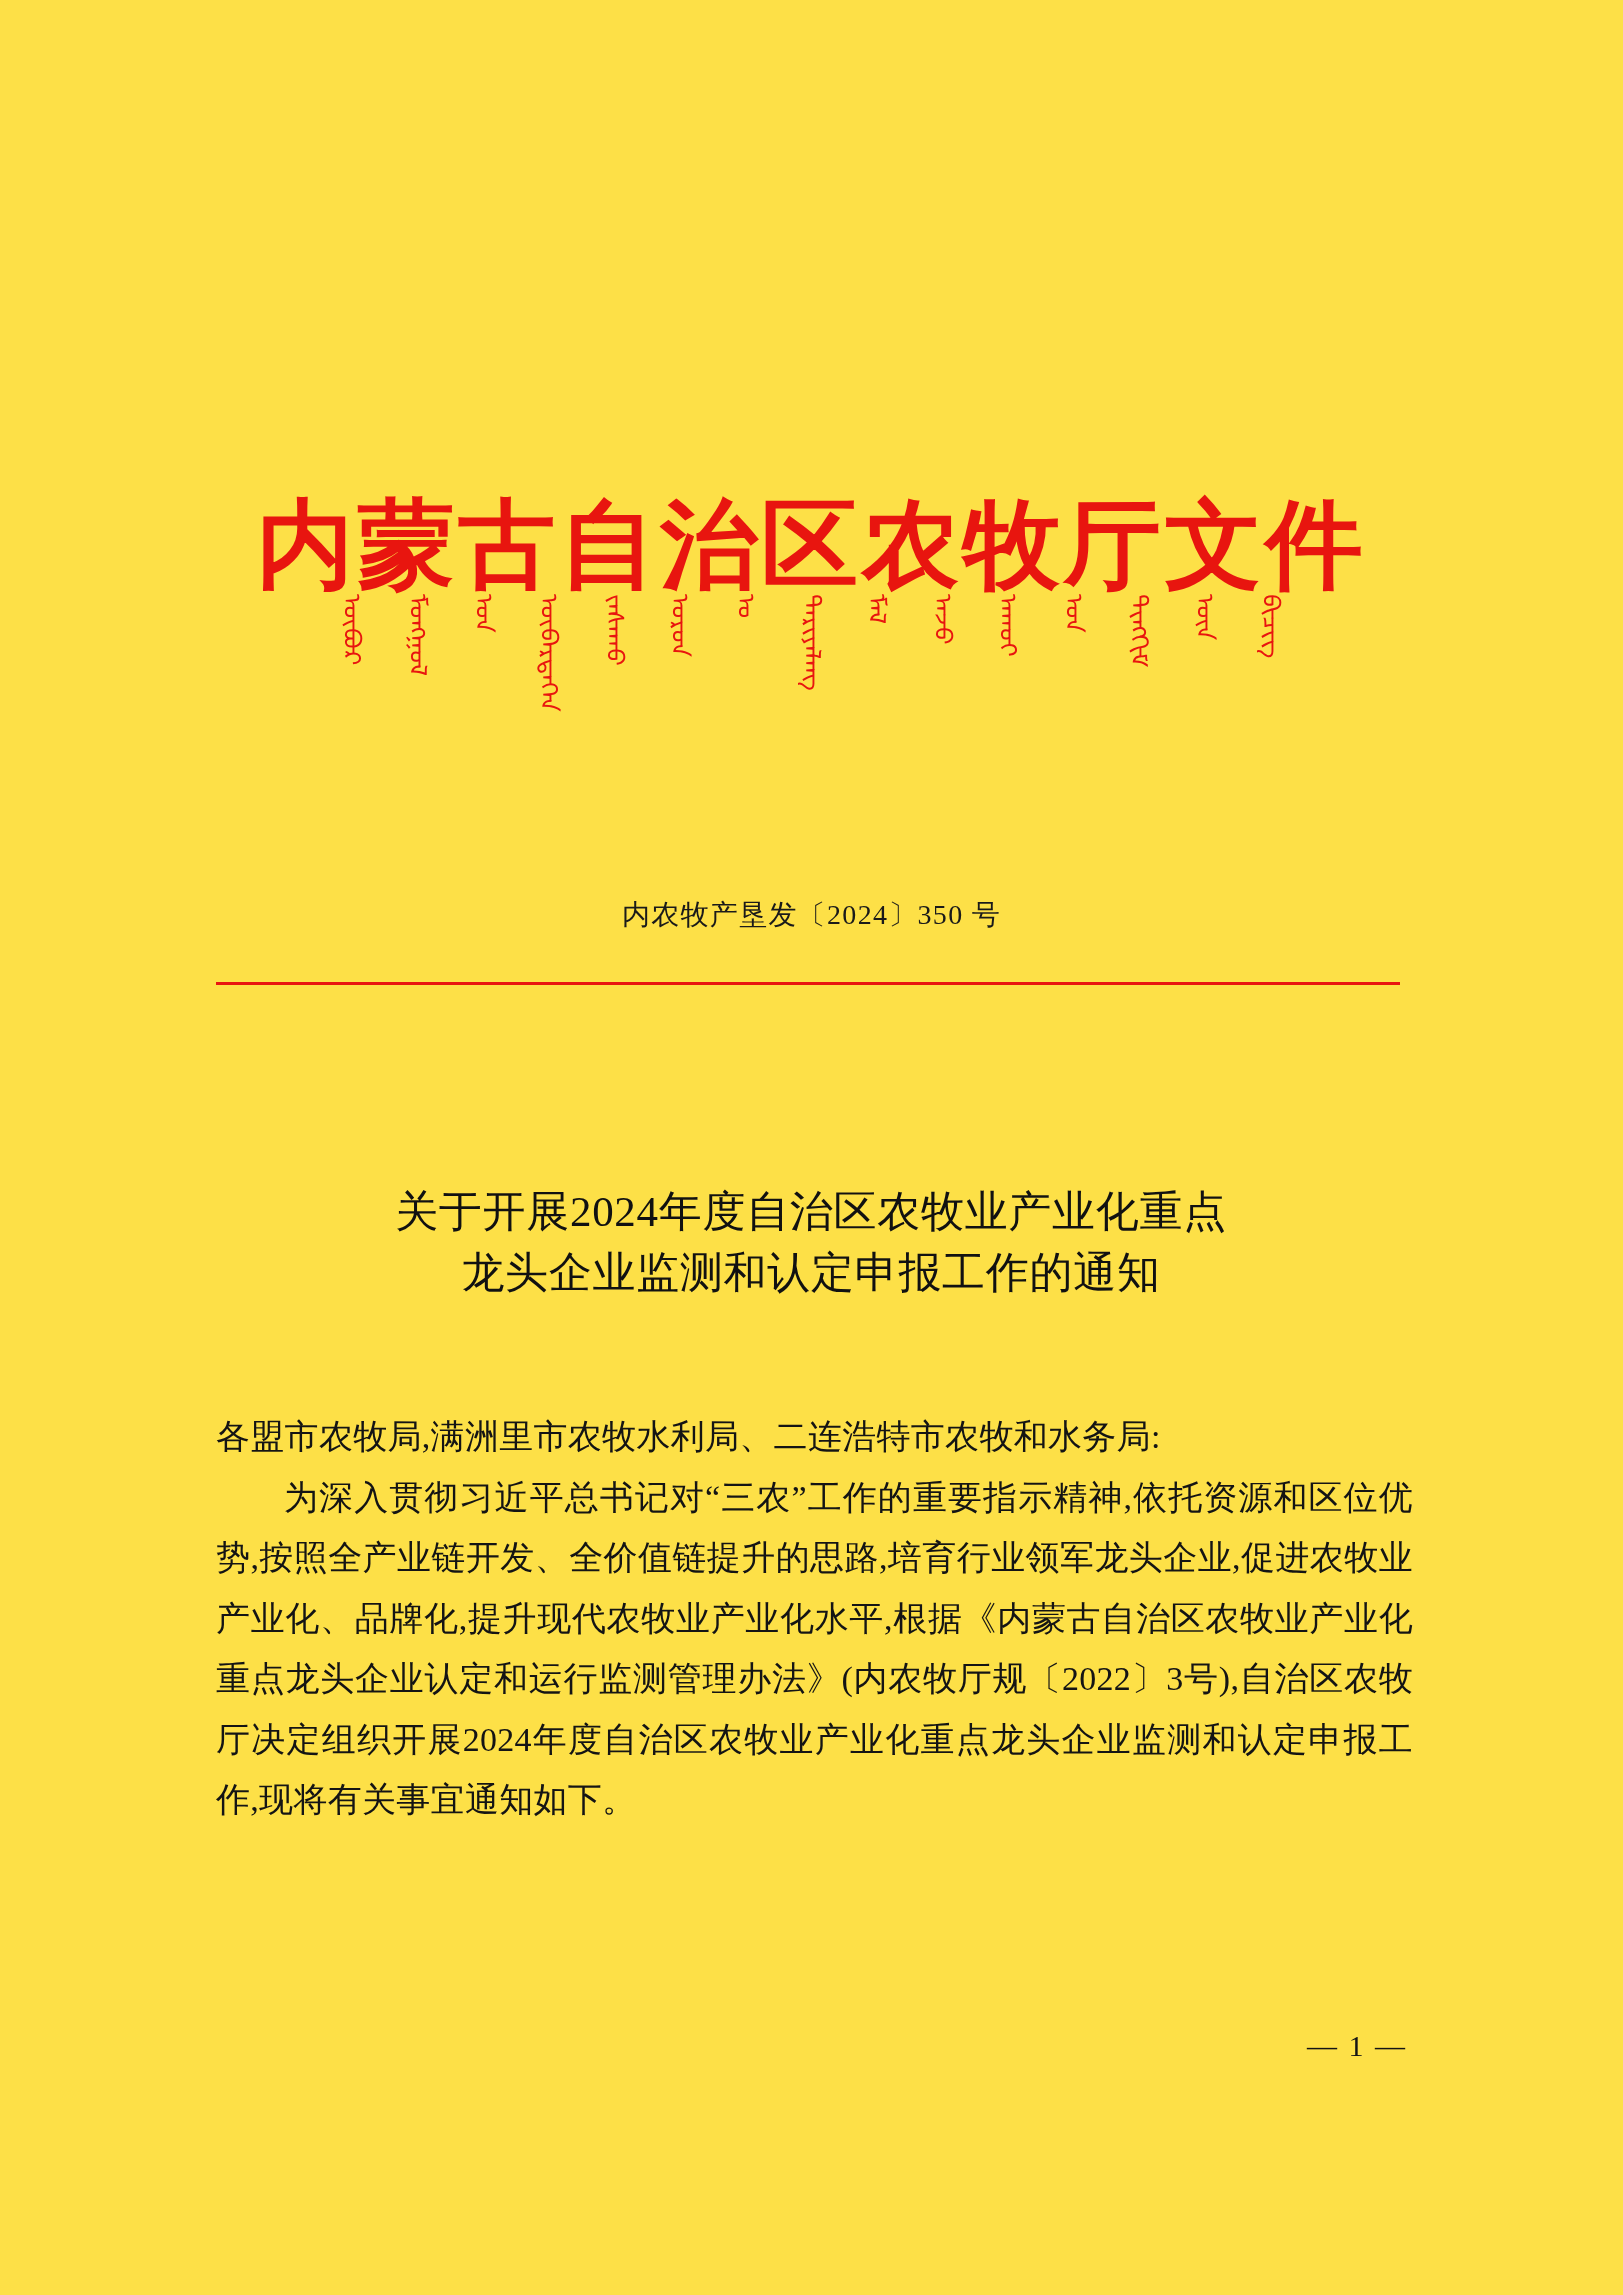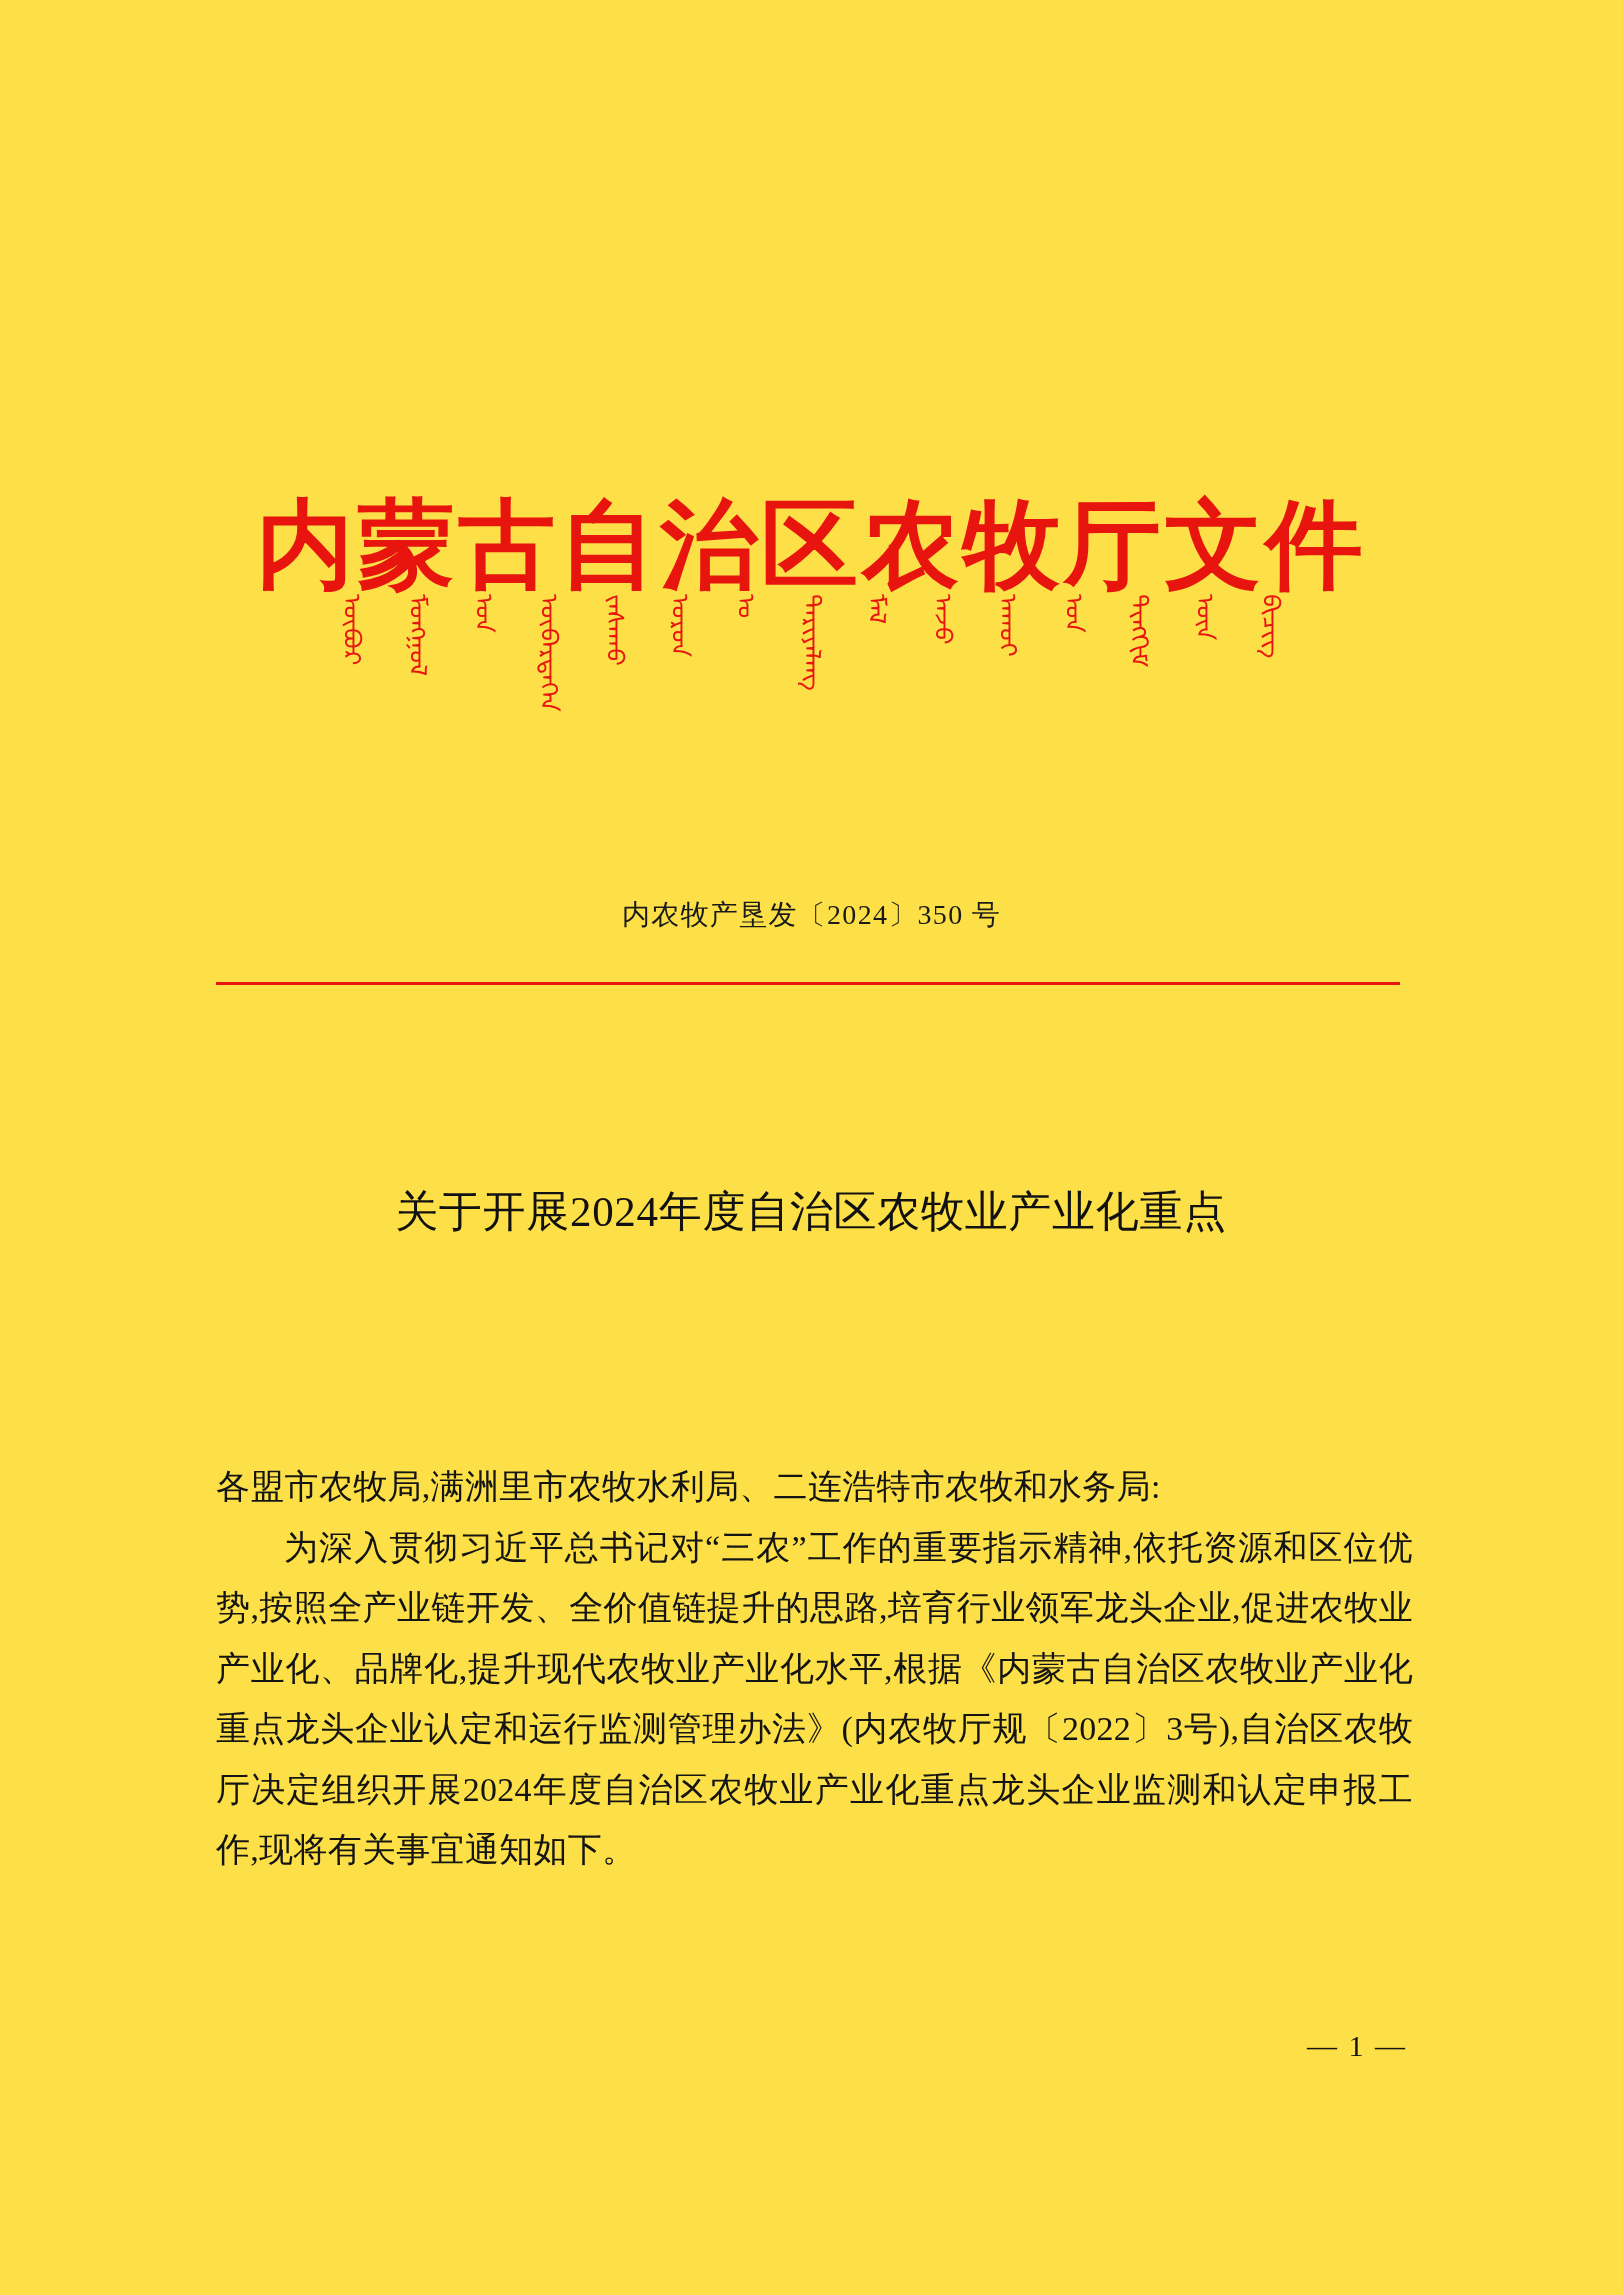--- a/index.html
+++ b/index.html
@@ -84,21 +84,21 @@
     font-weight: normal;
     font-size: 43px;
     line-height: 1.42;
     letter-spacing: 0.7px;
     color: #111;
   }
 
   
   .body-text {
     position: absolute;
-    top: 1457px;
+    top: 1407px;
     left: 216px;
     width: 1197px;
     font-size: 34px;
     line-height: 1.78;
     color: #141414;
     letter-spacing: 0.3px;
     text-align: justify;
     text-justify: inter-ideograph;
   }
   .body-text p {
@@ -143,20 +143,21 @@
       <span class="mong-glyph">ᠪᠢᠴᠢᠭ</span>
     </div>
   </div>
 
   <div class="doc-number">内农牧产垦发〔2024〕350 号</div>
 
   <div class="red-rule"></div>
 
   <div class="doc-title">
     <div>关于开展2024年度自治区农牧业产业化重点</div>
+    <div>龙头企业监测和认定申报工作的通知</div>
   </div>
 
   <div class="body-text">
     <p>各盟市农牧局,满洲里市农牧水利局、二连浩特市农牧和水务局:</p>
     <p class="indent">为深入贯彻习近平总书记对“三农”工作的重要指示精神,依托资源和区位优势,按照全产业链开发、全价值链提升的思路,培育行业领军龙头企业,促进农牧业产业化、品牌化,提升现代农牧业产业化水平,根据《内蒙古自治区农牧业产业化重点龙头企业认定和运行监测管理办法》(内农牧厅规〔2022〕3号),自治区农牧厅决定组织开展2024年度自治区农牧业产业化重点龙头企业监测和认定申报工作,现将有关事宜通知如下。</p>
   </div>
 
   <div class="page-number">— 1 —</div>
 
 </div>

